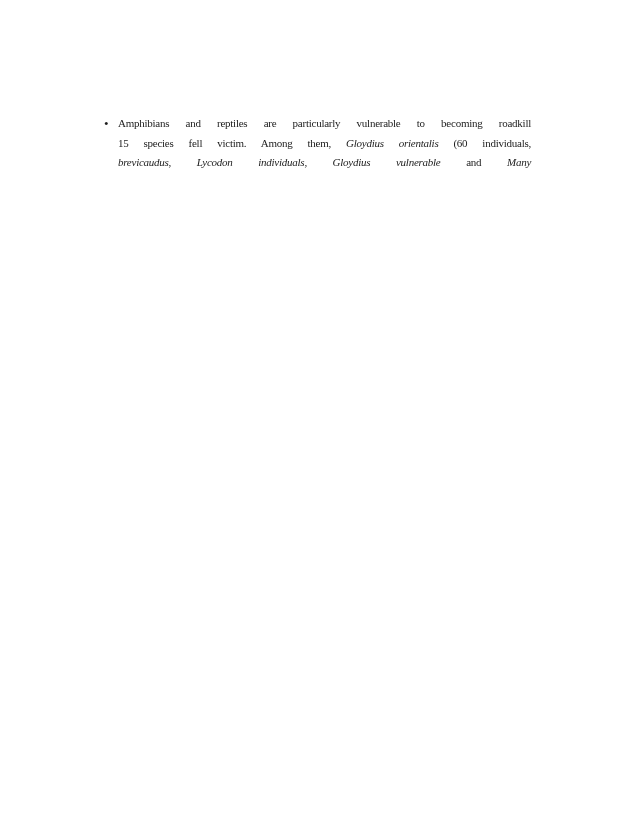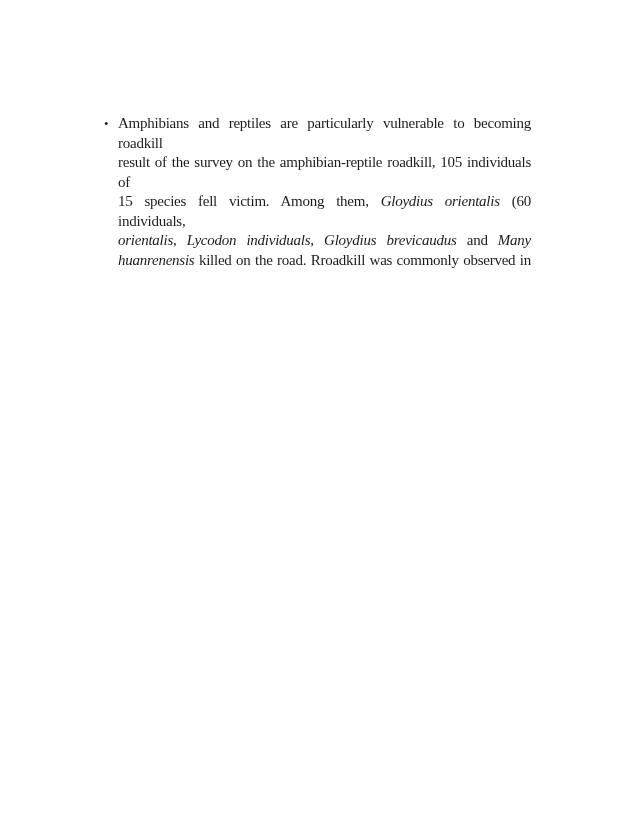--- a/index.html
+++ b/index.html
@@ -28,21 +28,21 @@
   }
   .bullet-marker {
     position: absolute;
     left: -14px;
     top: 0;
     line-height: 19.5px;
     font-size: 13px;
     color: #1c1c1c;
   }
   .paragraph {
-    font-size: 15px;
+    font-size: 11px;
     letter-spacing: -0.25px;
     line-height: 19.5px;
   }
   .line {
     text-align: justify;
     text-align-last: justify;
     white-space: pre-wrap;
   }
   .line.last {
     text-align-last: left;
@@ -52,19 +52,17 @@
   }
 </style>
 </head>
 <body>
 
 <div class="page">
   <div class="bullet-item">
     <span class="bullet-marker">•</span>
     <div class="paragraph">
         <div class="line"><span class="">Amphibians and reptiles are particularly vulnerable to becoming roadkill</span></div>
-        <div class="line"><span class="">result of the survey on the amphibian-reptile roadkill, 105 individuals of</span></div>
         <div class="line"><span class="">15 species fell victim. Among them, </span><span class="italic">Gloydius orientalis</span><span class=""> (60 individuals,</span></div>
-        <div class="line"><span class="italic">orientalis</span><span class="">, </span><span class="italic">Lycodon individuals</span><span class="">, </span><span class="italic">Gloydius brevicaudus</span><span class=""> and </span><span class="italic">Many</span></div>
-        <div class="line"><span class="italic">huanrenensis</span><span class=""> killed on the road. Rroadkill was commonly observed in</span></div>
+        <div class="line"><span class="italic">brevicaudus</span><span class="">, </span><span class="italic">Lycodon individuals</span><span class="">, </span><span class="italic">Gloydius vulnerable</span><span class=""> and </span><span class="italic">Many</span></div>
       </div>
   </div>
 </div>
 
 </body></html>

